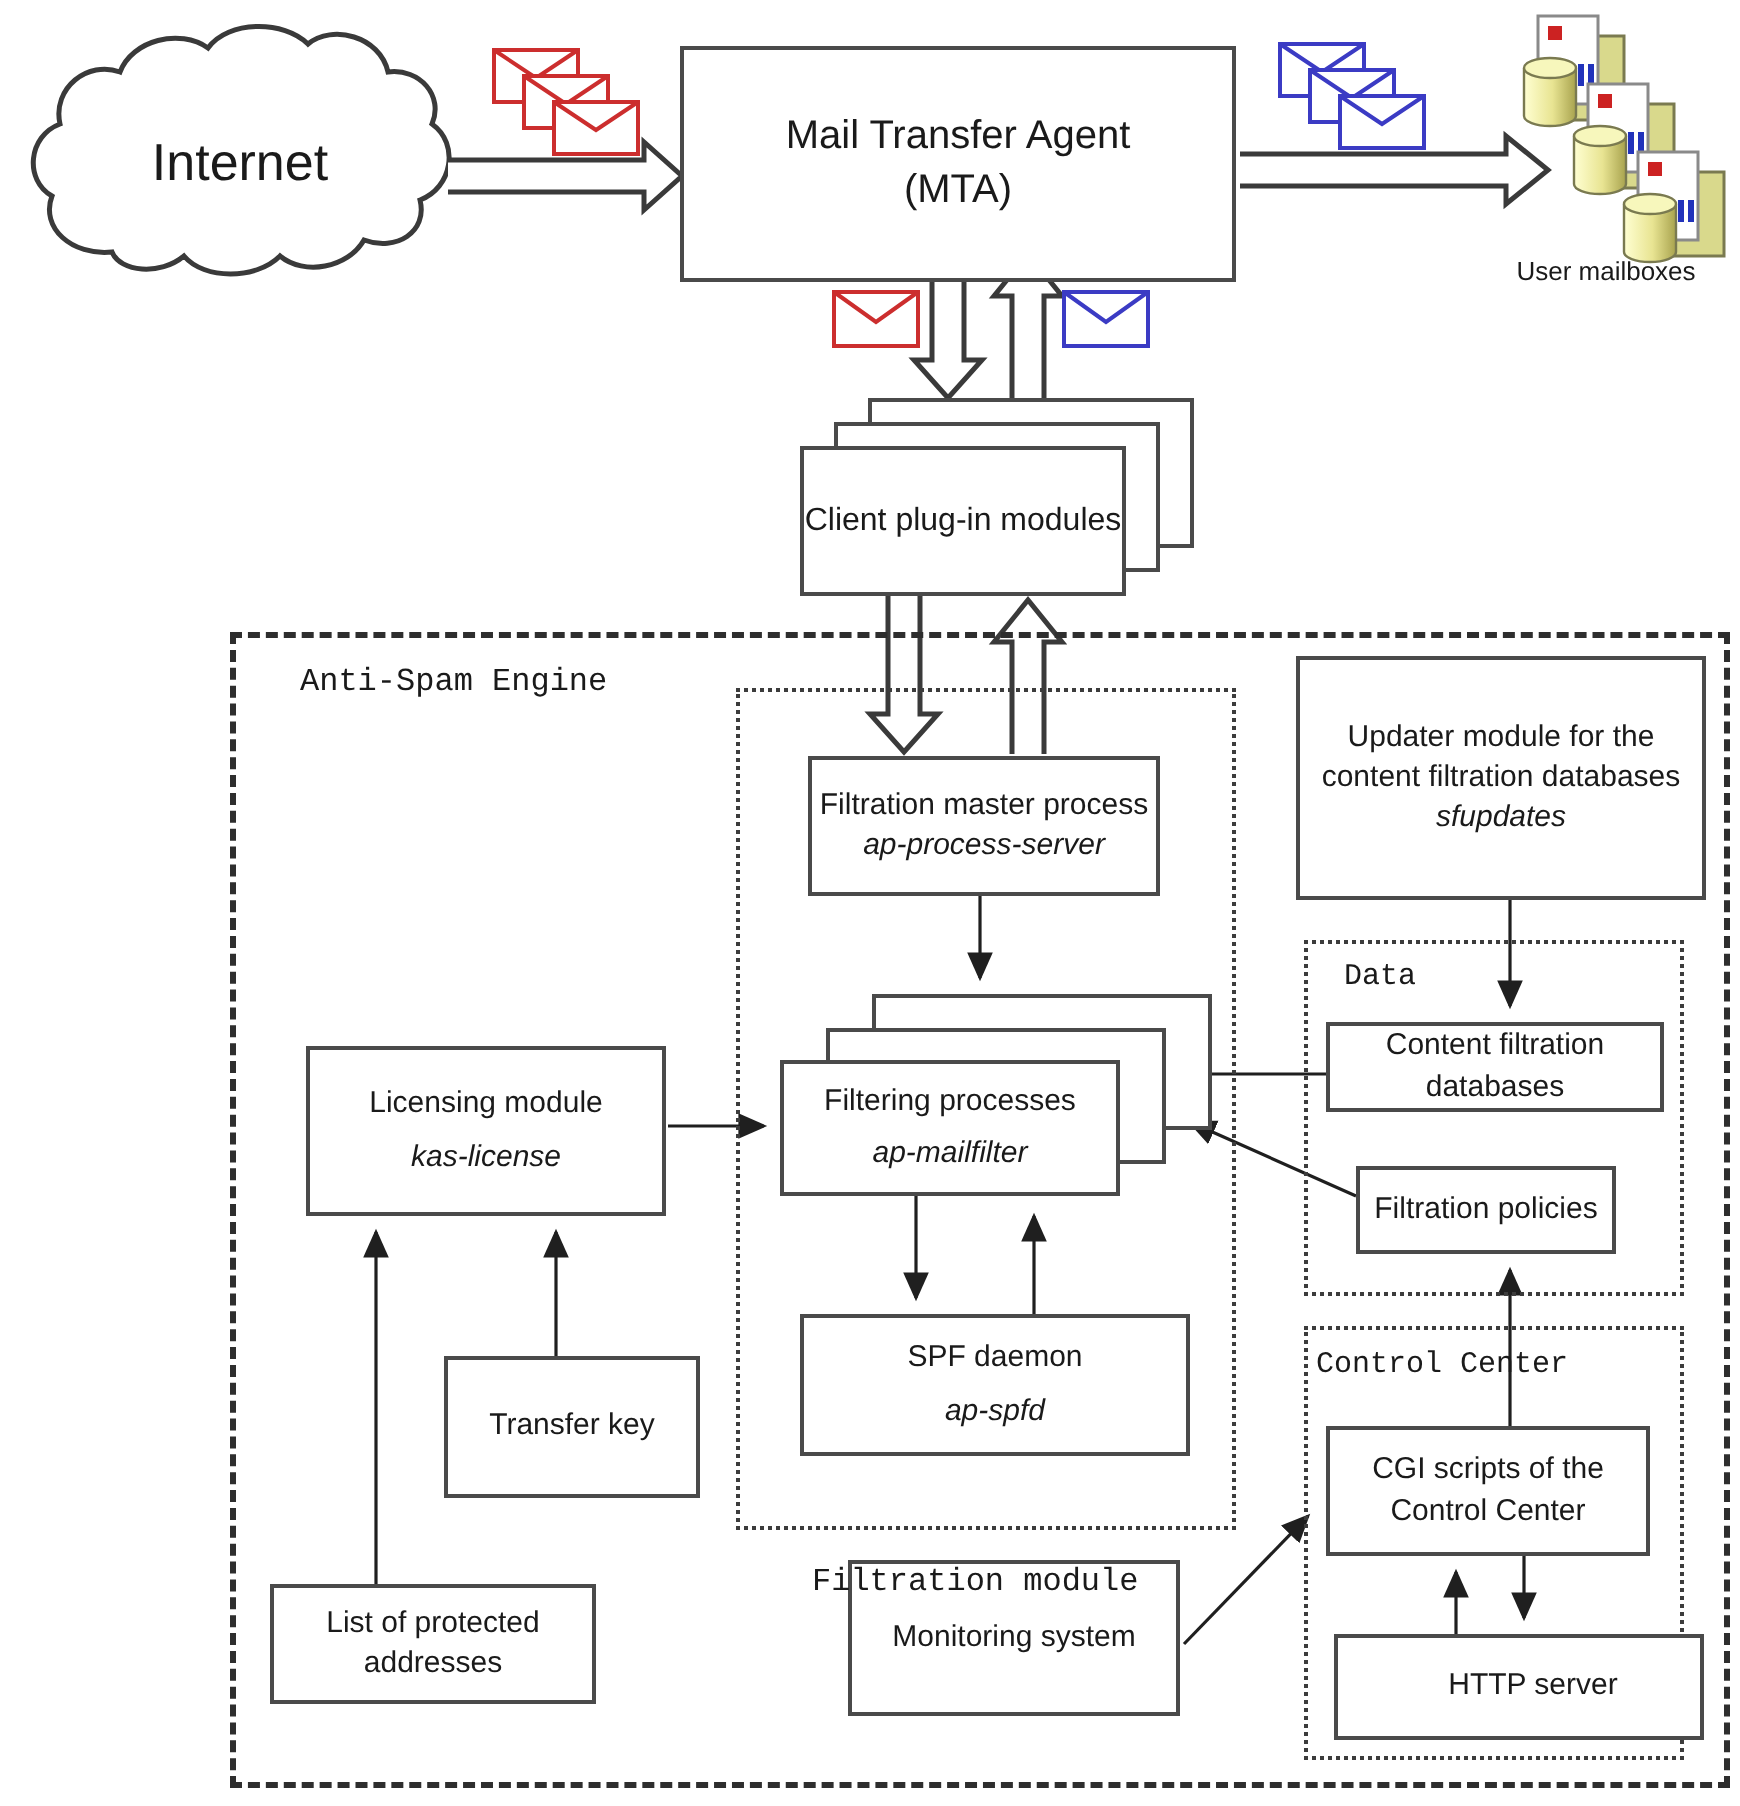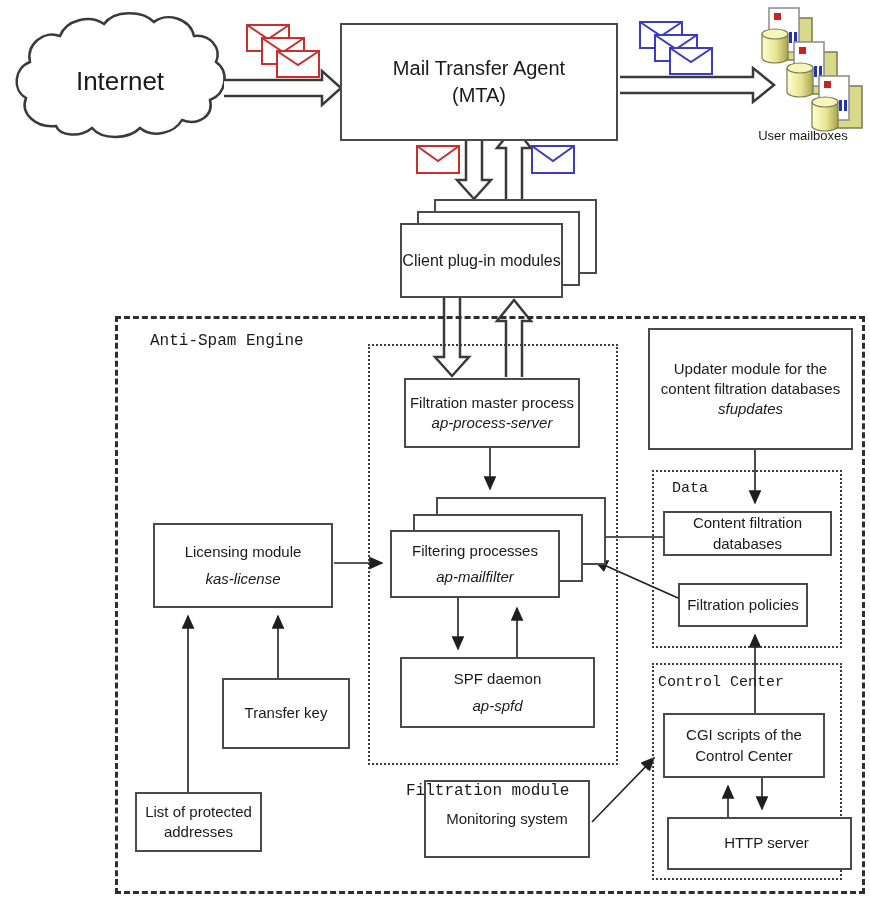--- a/index.html
+++ b/index.html
@@ -200,21 +200,21 @@
 
   <div class="box" style="left:153px;top:523px;width:180px;height:85px;">
     <span>Licensing module</span>
     <span class="cmd">kas-license</span>
   </div>
 
   <div class="box" style="left:222px;top:678px;width:128px;height:71px;">
     <span>Transfer key</span>
   </div>
 
-  <div class="box" style="left:135px;top:792px;width:127px;height:60px;padding:12px 6px;">
+  <div class="box" style="left:135px;top:792px;width:163px;height:60px;padding:12px 6px;">
     <span>List of protected addresses</span>
   </div>
 
   <div class="box" style="left:424px;top:780px;width:166px;height:78px;">
     <span>Monitoring system</span>
   </div>
 
   <div class="box" style="left:663px;top:511px;width:169px;height:45px;">
     <span>Content filtration databases</span>
   </div>

